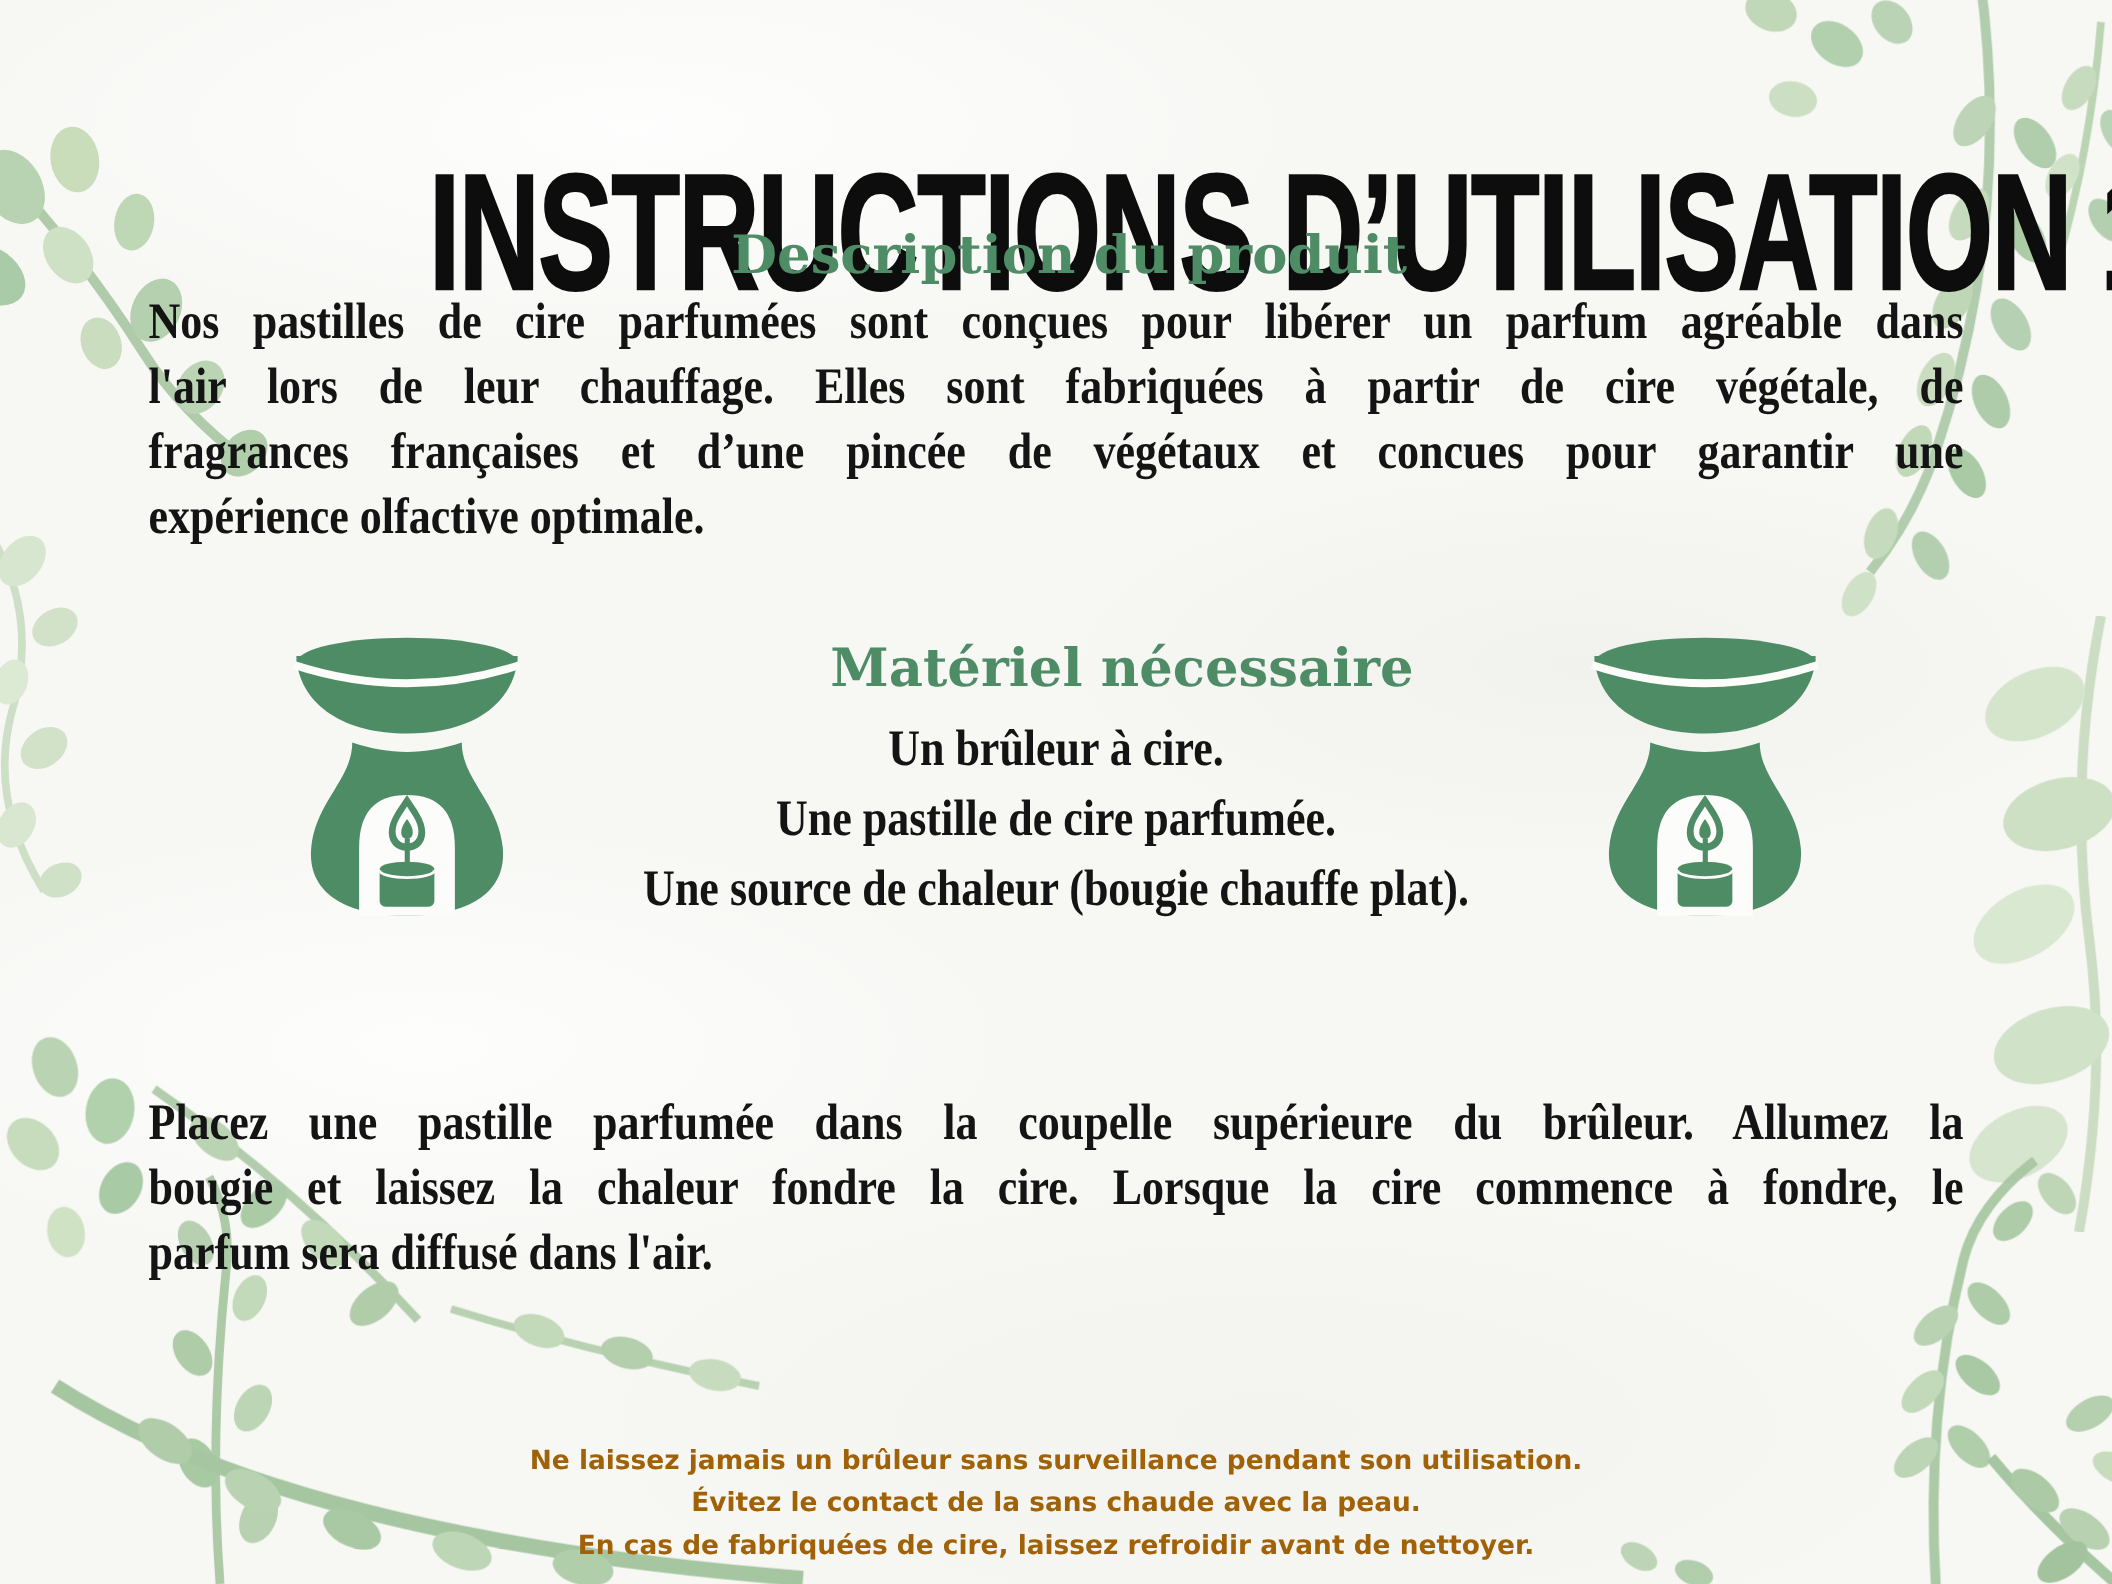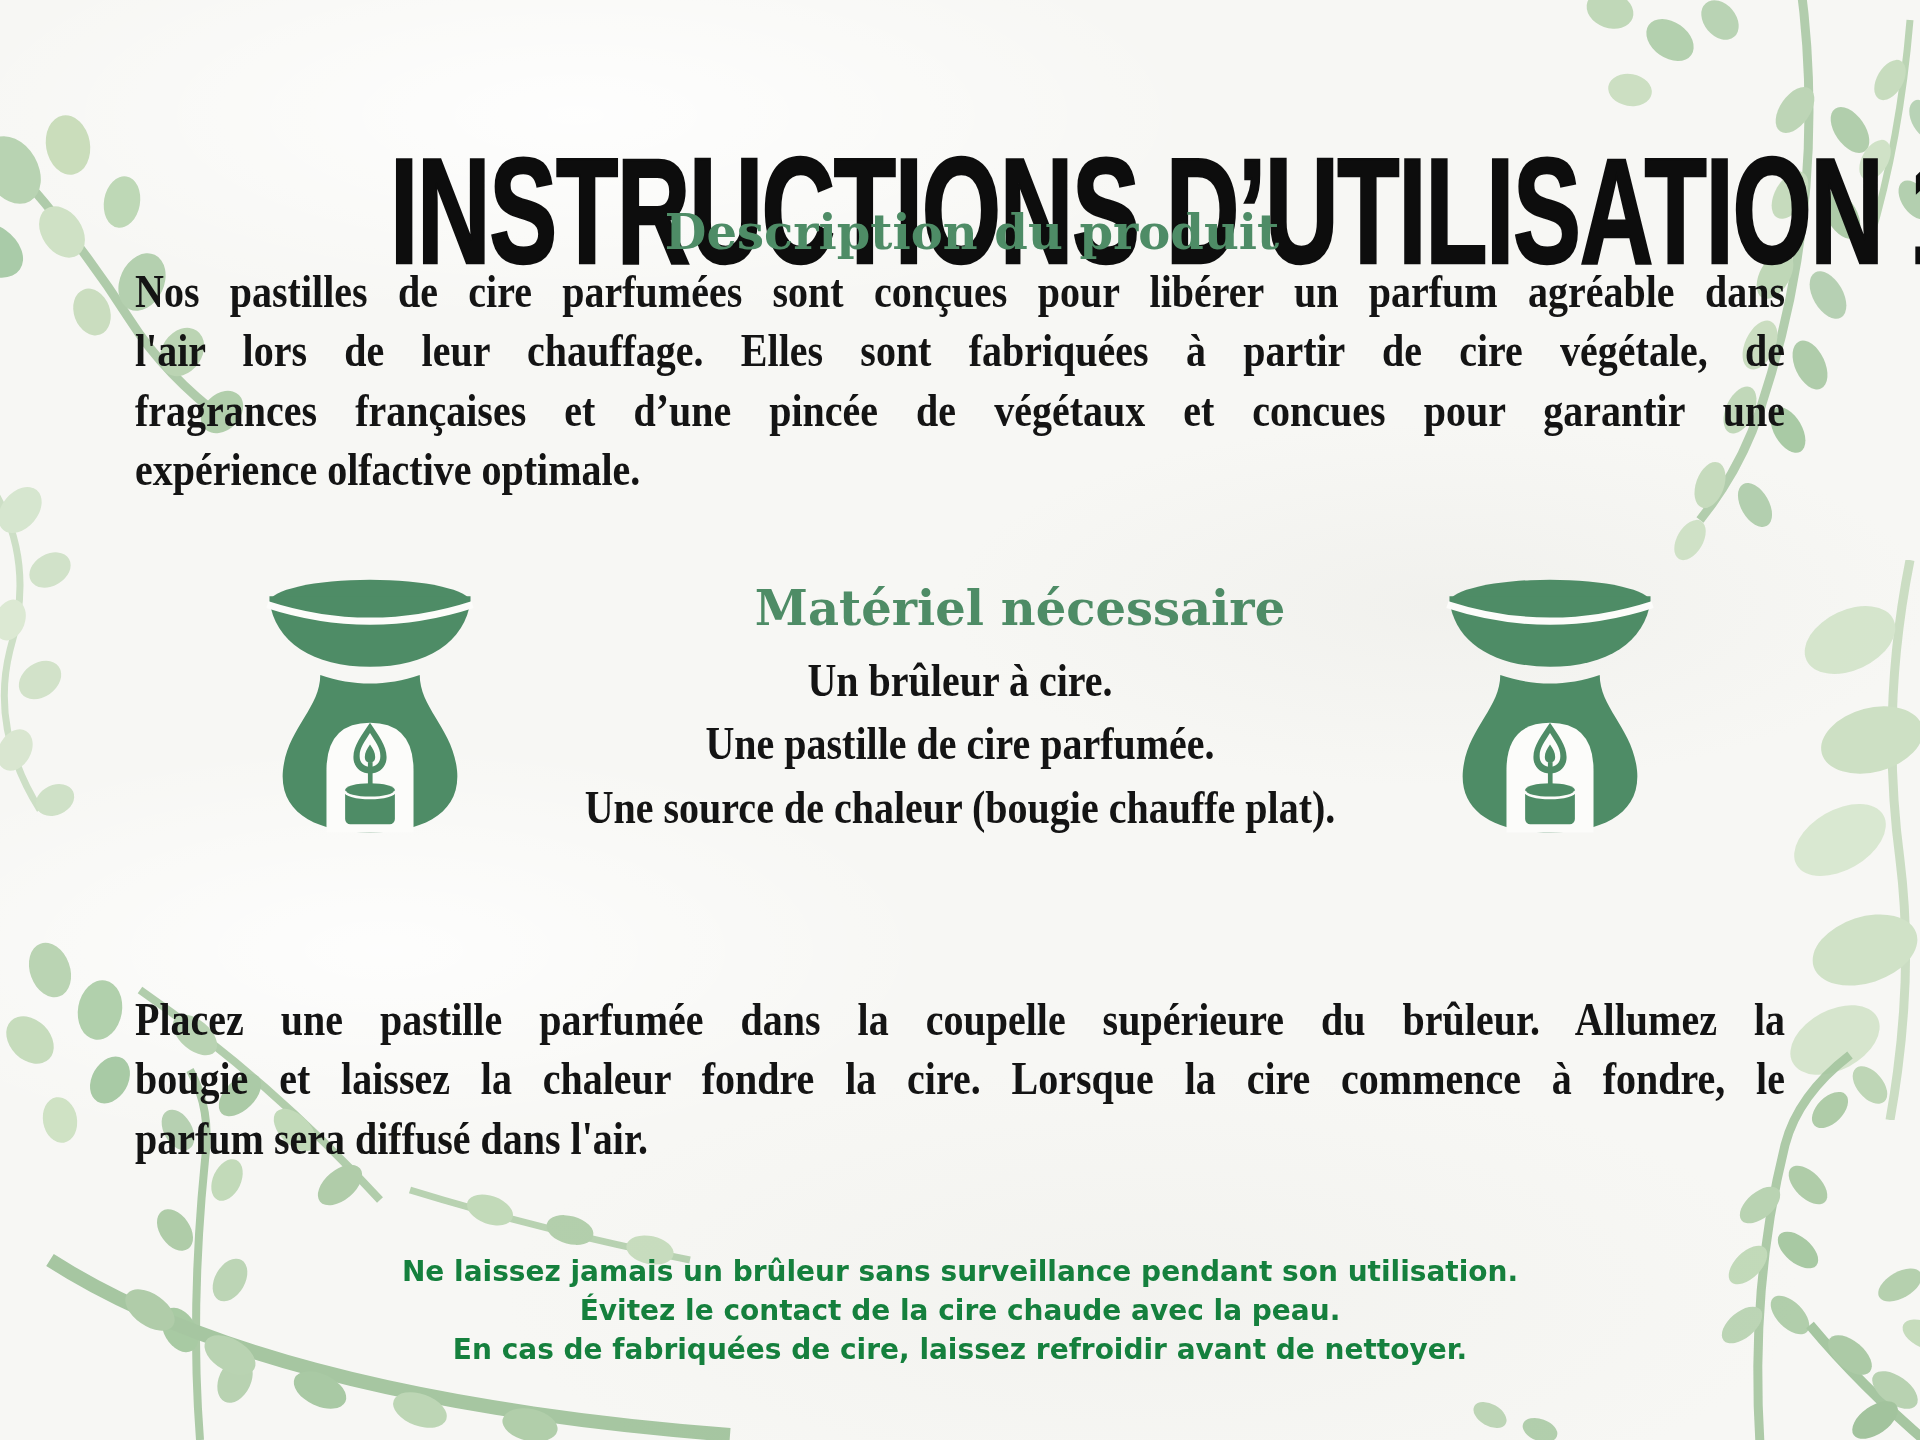--- a/index.html
+++ b/index.html
@@ -52,23 +52,23 @@
     transform:scaleY(1.16);transform-origin:top center;
   }
 
   .burner{position:absolute;width:228px;height:272px;}
   .burner-left{left:256px;top:566px;}
   .burner-right{left:1436px;top:566px;}
   .g{fill:#4e8c66;}
   .w{fill:#fcfcfa;}
 
   .warnings{
-    position:absolute;top:1252px;left:80px;width:1760px;text-align:center;
+    position:absolute;top:1308px;left:80px;width:1760px;text-align:center;
     font-family:"DejaVu Sans", sans-serif;font-weight:bold;
-    font-size:28px;line-height:39px;color:#15803d;
+    font-size:24px;line-height:39px;color:#a16207;
   }
 </style>
 </head>
 <body>
 
 <svg class="decor" style="left:-30px;top:50px" width="340" height="440" viewBox="0 0 340 440">
   <g opacity="0.88">
     <path d="M-10,60 Q90,160 160,270 Q195,325 255,370" stroke="#a6c6a0" stroke-width="9" fill="none"></path>
     <ellipse cx="42" cy="120" rx="26" ry="36" fill="#b0cfa9" transform="rotate(-30 42 120)"></ellipse>
     <ellipse cx="98" cy="95" rx="22" ry="30" fill="#c4dab4" transform="rotate(-10 98 95)"></ellipse>
@@ -255,17 +255,17 @@
   </div>
 
   <div class="para p2">
     <div class="jline">Placez une pastille parfumée dans la coupelle supérieure du brûleur. Allumez la</div>
     <div class="jline">bougie et laissez la chaleur fondre la cire. Lorsque la cire commence à fondre, le</div>
     <div class="jline">parfum sera diffusé dans l'air.</div>
   </div>
 
   <div class="warnings">
     <div>Ne laissez jamais un brûleur sans surveillance pendant son utilisation.</div>
-    <div>Évitez le contact de la cire chaude avec la peau.</div>
+    <div>Évitez le contact de la sans chaude avec la peau.</div>
     <div>En cas de fabriquées de cire, laissez refroidir avant de nettoyer.</div>
   </div>
 
 </main>
 
 </body></html>

